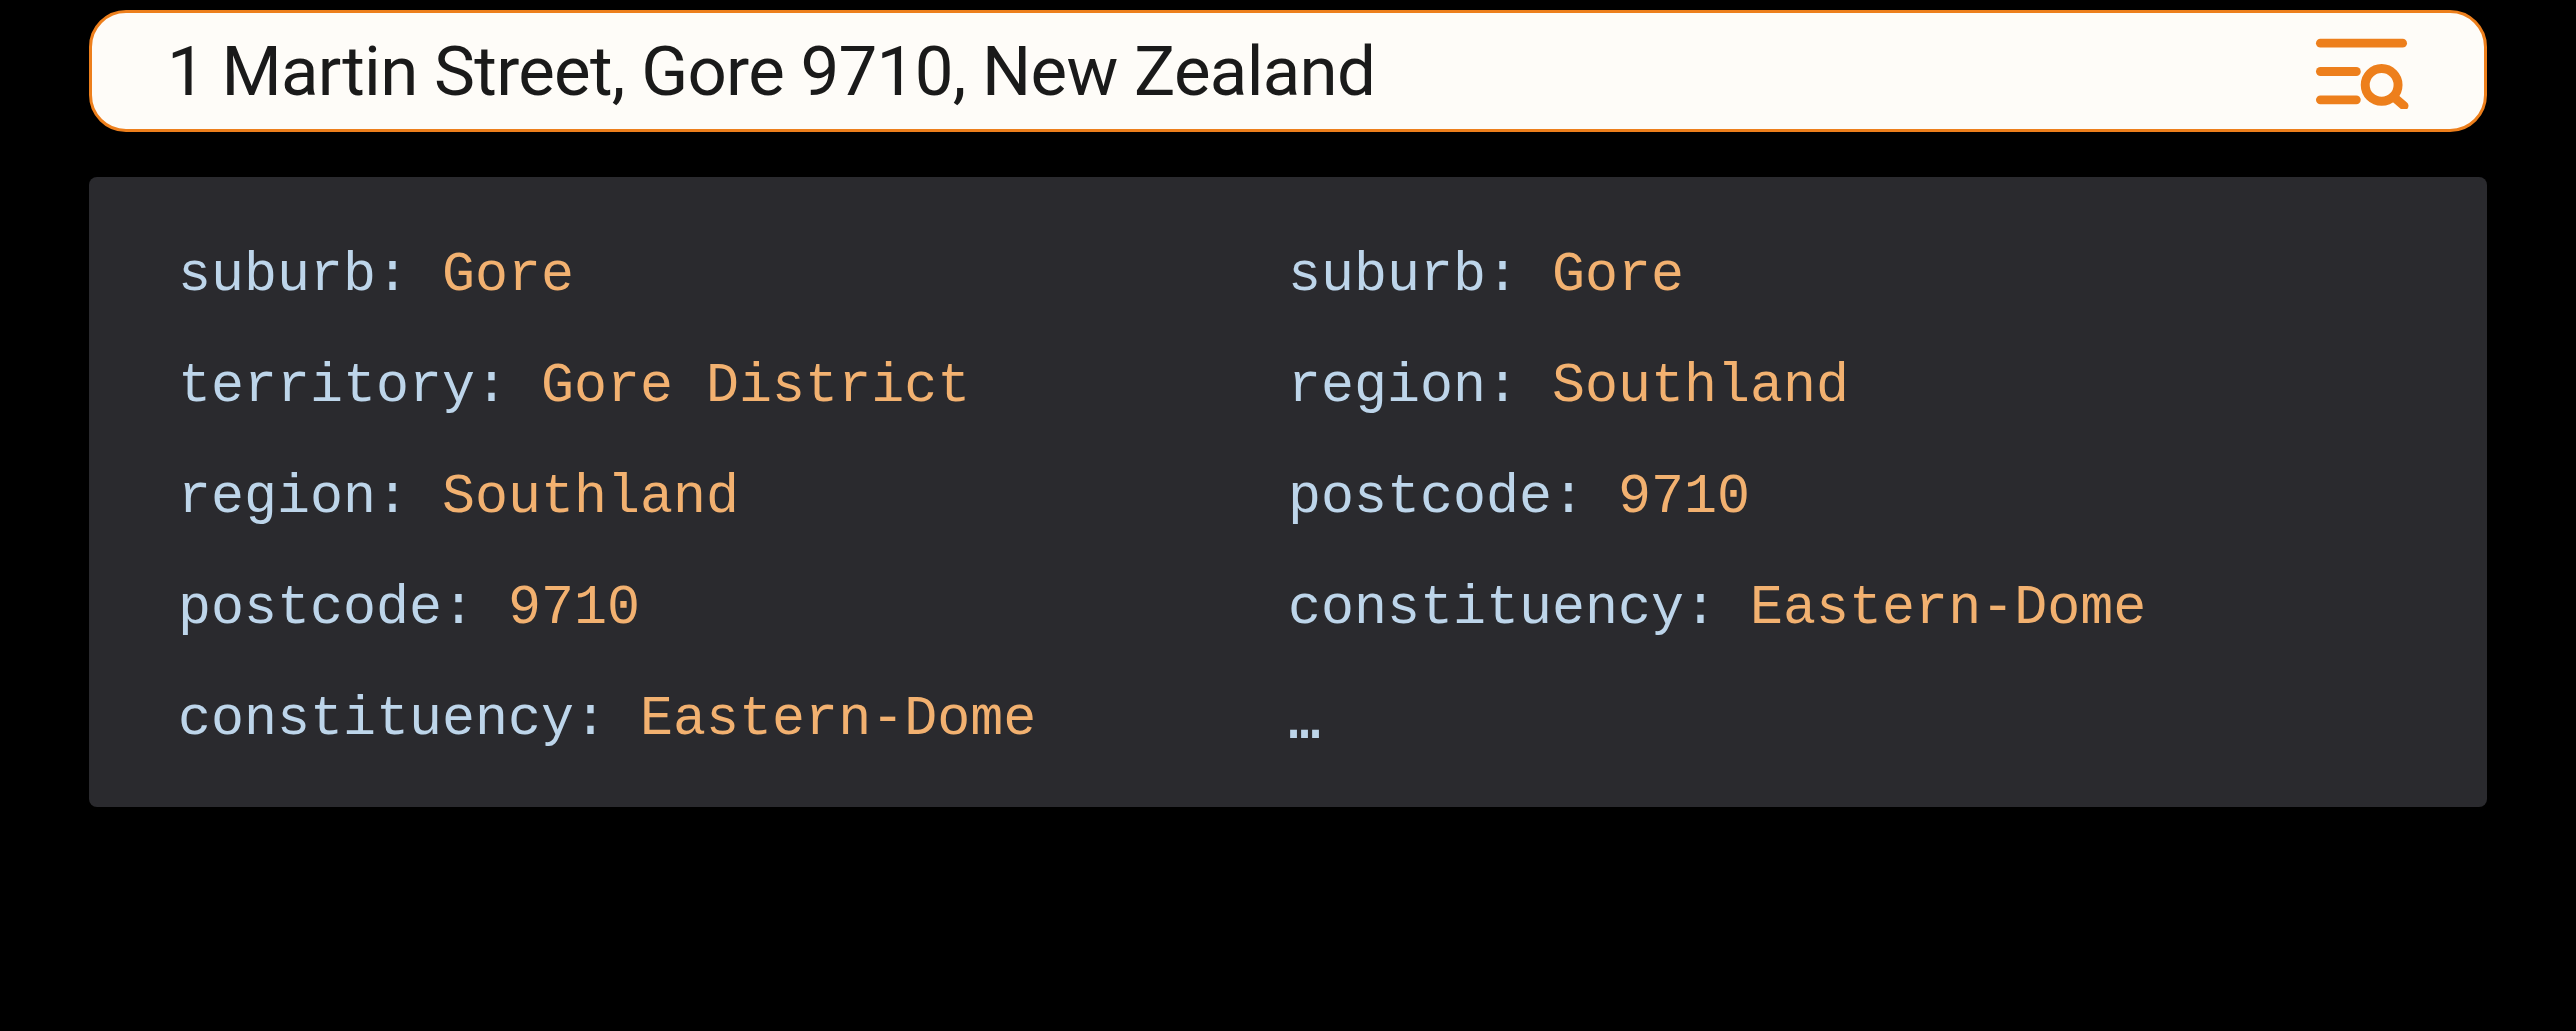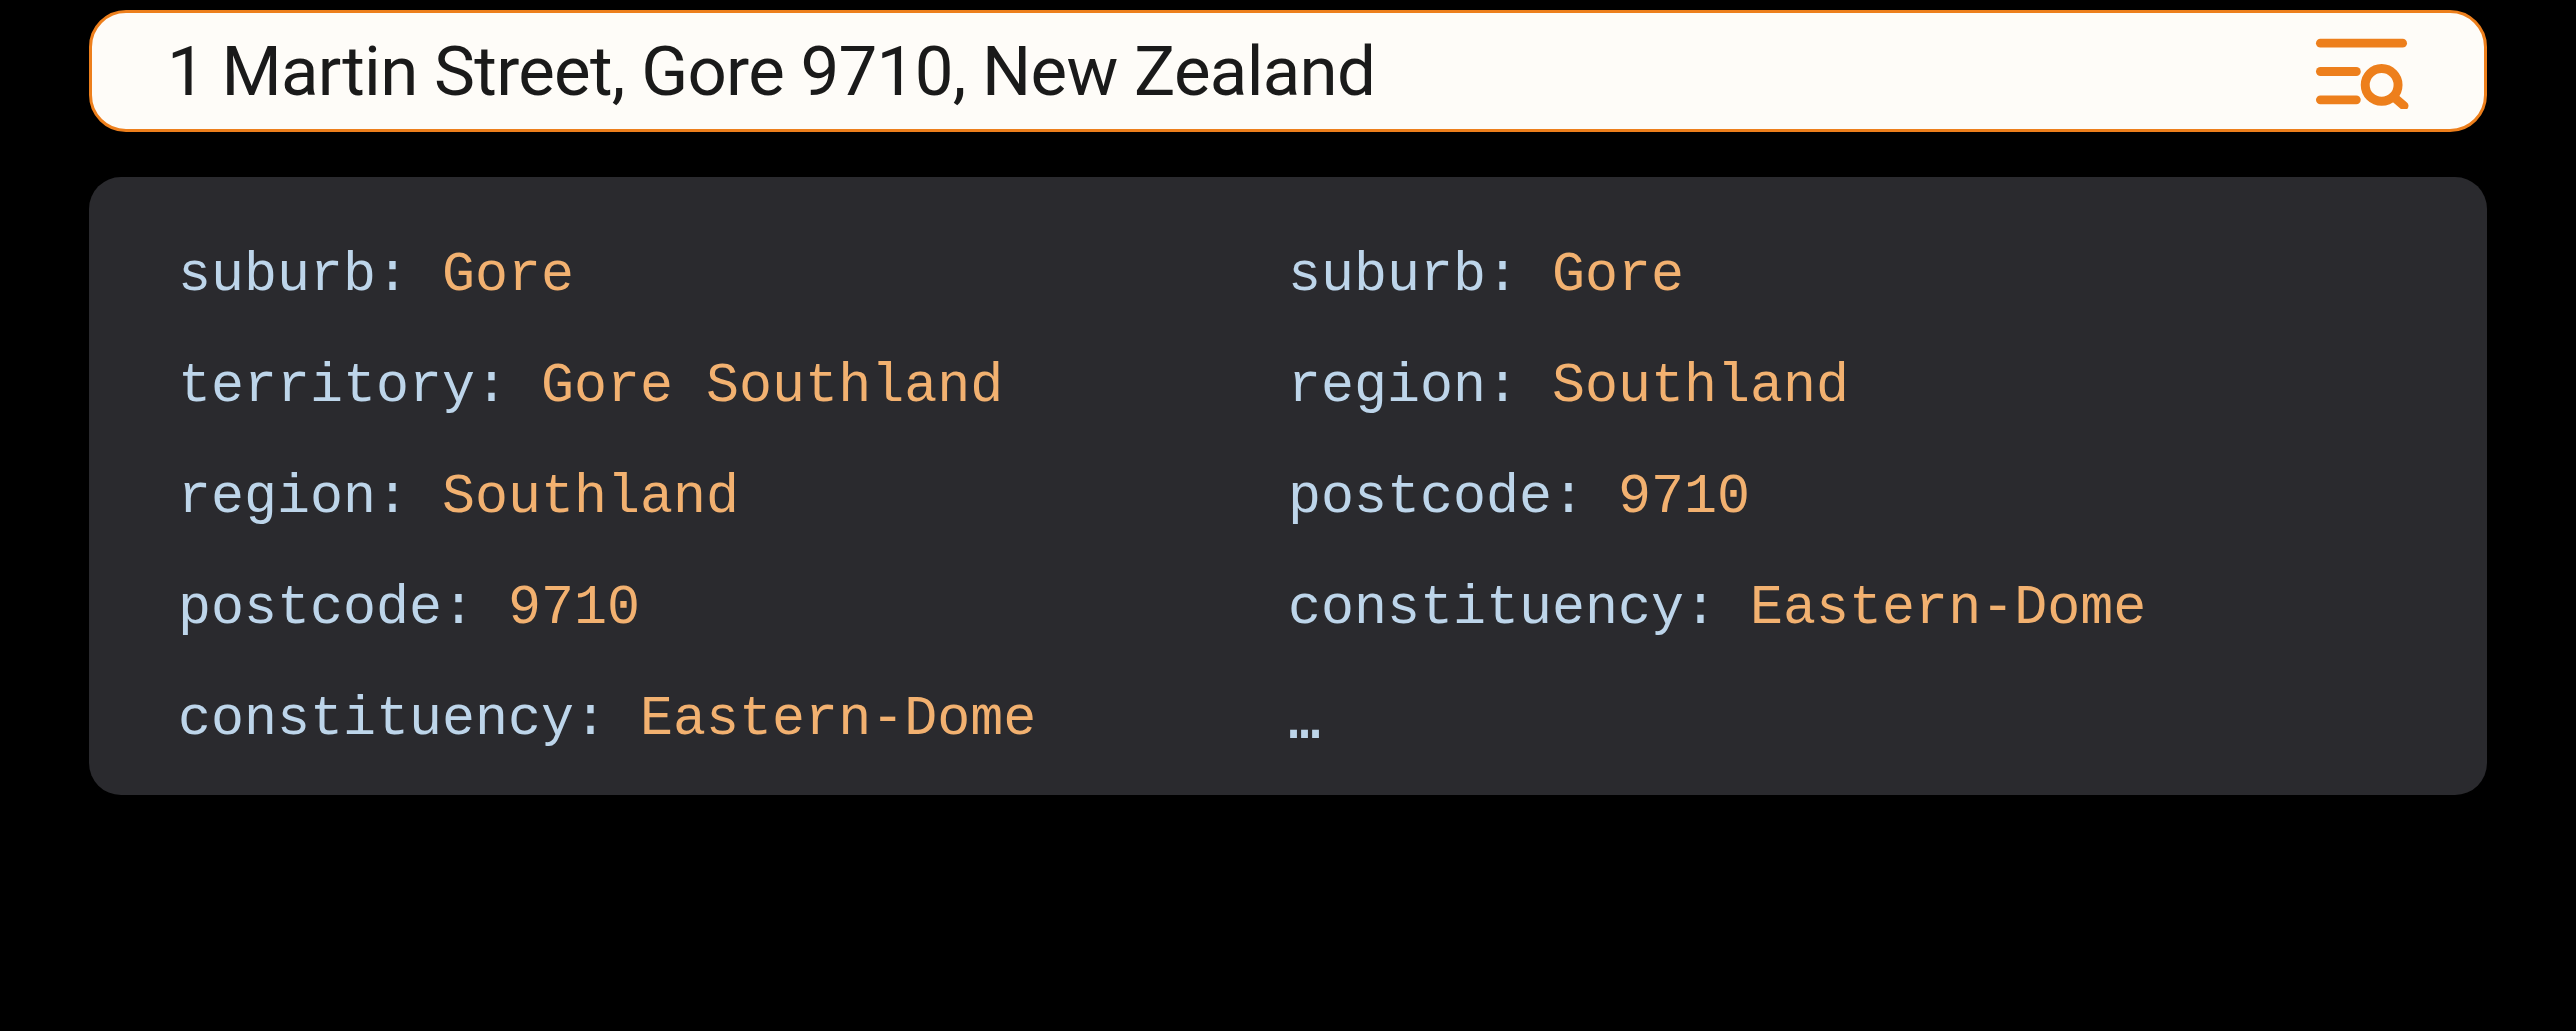--- a/index.html
+++ b/index.html
@@ -47,23 +47,23 @@
       padding: 7.5px;
     }
 
     .search-icon-wrapper svg {
       width: 97px;
       height: 75px;
     }
 
     .results-panel {
       background: #2a2a2e;
-      border-radius: 32px;
+      border-radius: 8px;
       margin-top: 45px;
-      padding: 71px 89px 44px 89px;
+      padding: 71px 89px 56px 89px;
       display: flex;
     }
 
     .result-column {
       flex: 1;
       display: flex;
       flex-direction: column;
       gap: 56px;
     }
 
@@ -108,21 +108,21 @@
     </svg>
   </div>
 </div>
 
 <div class="results-panel">
   <div class="result-column">
     <div class="result-row">
       <span class="result-key">suburb</span><span class="result-sep">: </span><span class="result-value">Gore</span>
     </div>
     <div class="result-row">
-      <span class="result-key">territory</span><span class="result-sep">: </span><span class="result-value">Gore Southland</span>
+      <span class="result-key">territory</span><span class="result-sep">: </span><span class="result-value">Gore District</span>
     </div>
     <div class="result-row">
       <span class="result-key">region</span><span class="result-sep">: </span><span class="result-value">Southland</span>
     </div>
     <div class="result-row">
       <span class="result-key">postcode</span><span class="result-sep">: </span><span class="result-value">9710</span>
     </div>
     <div class="result-row">
       <span class="result-key">constituency</span><span class="result-sep">: </span><span class="result-value">Eastern-Dome</span>
     </div>

